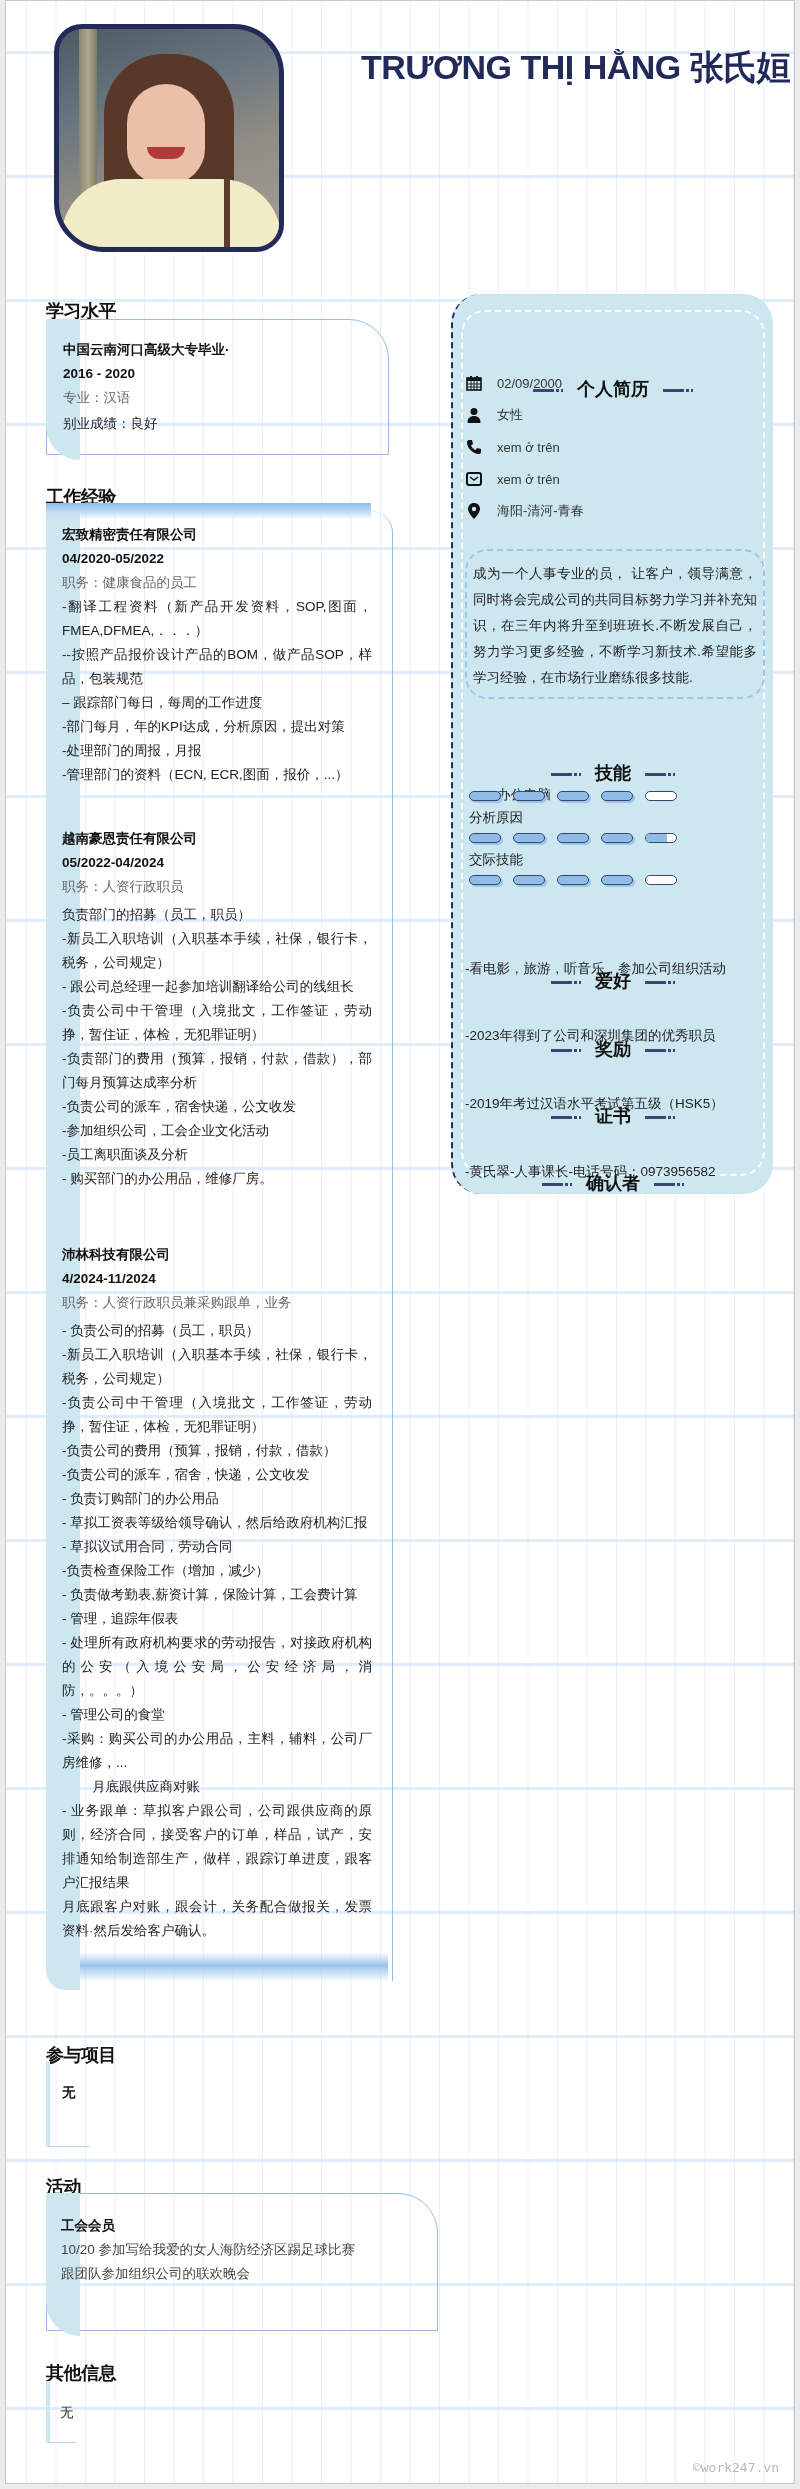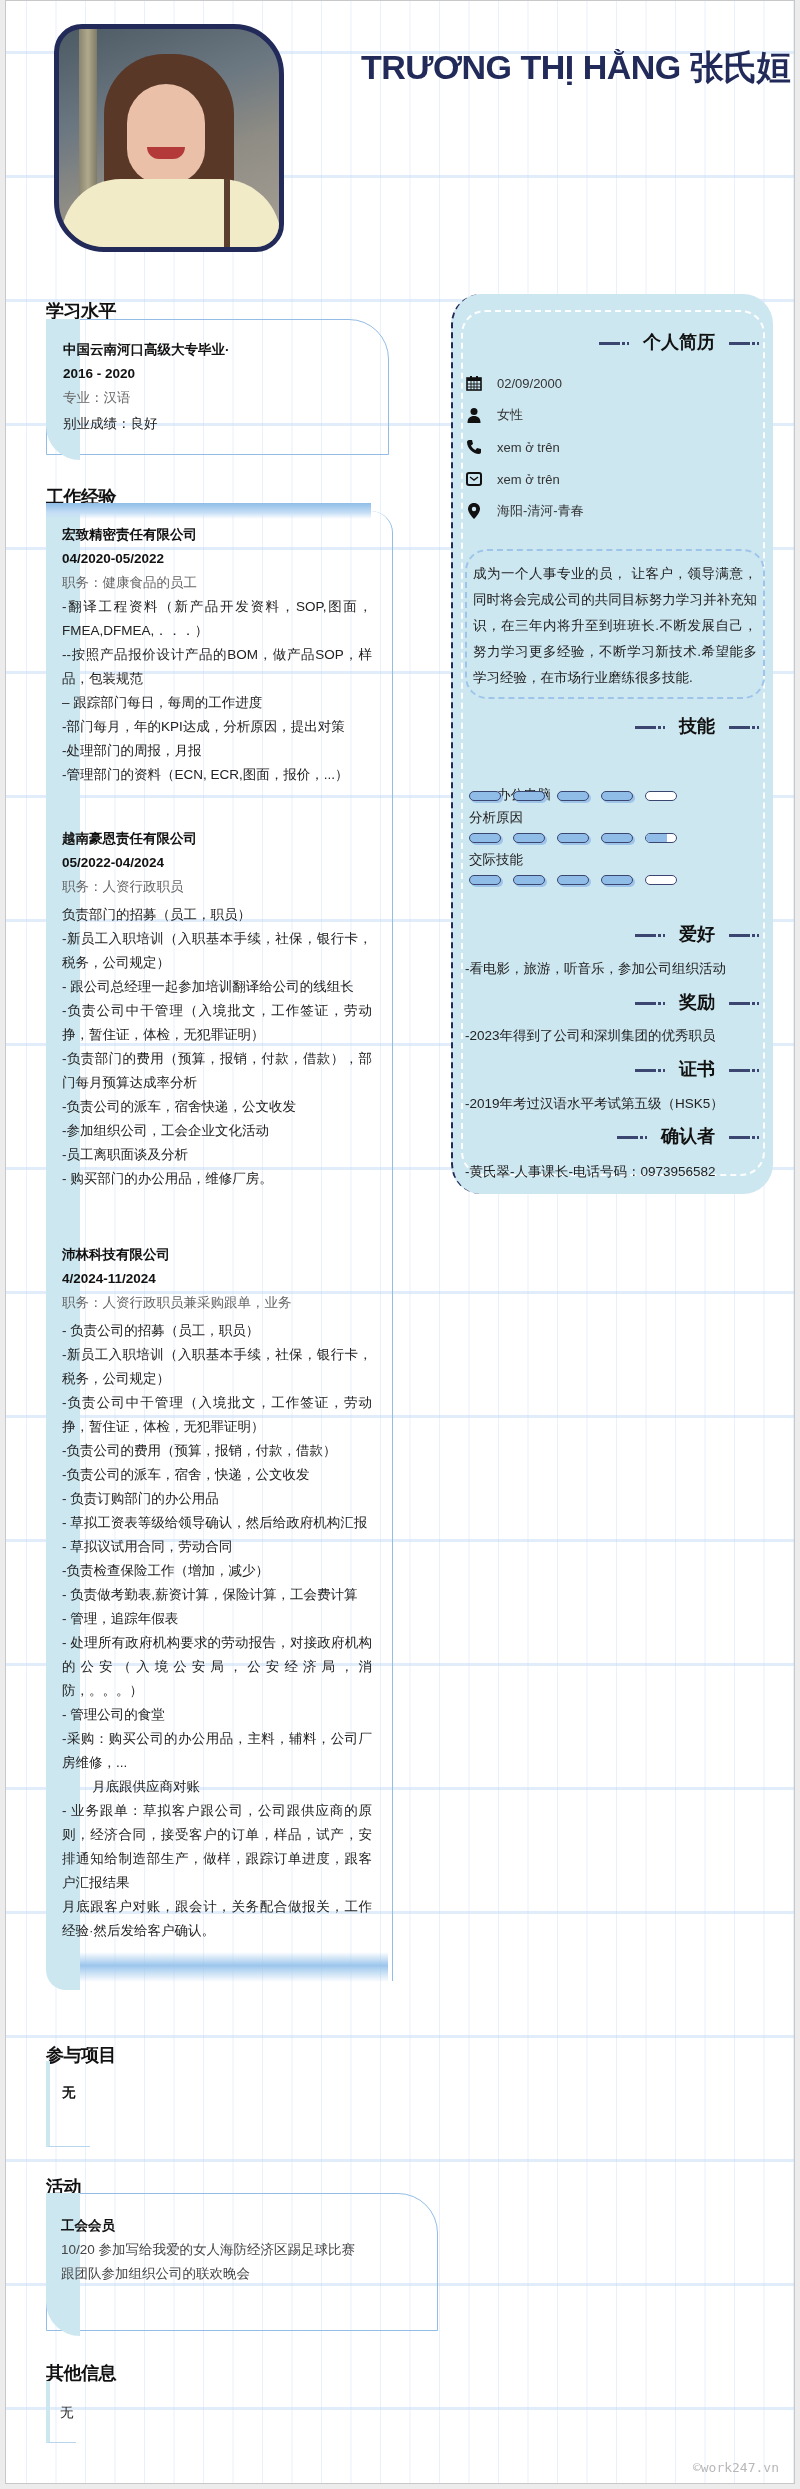--- a/index.html
+++ b/index.html
@@ -83,21 +83,21 @@
   .rpanel {
     position: absolute; left: 445px; top: 293px; width: 322px; height: 900px;
     background: #cde7f0; border-radius: 30px;
     border-left: 2px dashed #222a5a;
   }
   .rpanel .inner {
     position: absolute; left: 8px; top: 16px; right: 8px; bottom: 18px;
     border: 2px dashed rgba(255,255,255,0.95); border-radius: 24px;
   }
   .r-head {
-    position: absolute; left: 0; width: 100%; text-align: right; font-size: 18px; font-weight: bold; color: #111;
+    position: absolute; left: 0; width: 100%; text-align: center; font-size: 18px; font-weight: bold; color: #111; margin-top: 47px;
   }
   .r-head .dash { display: inline-block; width: 30px; height: 3px; vertical-align: middle; margin: 0 14px;
     background: linear-gradient(90deg, #222a5a 0 70%, transparent 70% 78%, #222a5a 78% 86%, transparent 86% 92%, #222a5a 92%); opacity: 0.85; }
   .info-row { position: absolute; left: 12px; display: flex; align-items: center; font-size: 13px; color: #333; }
   .info-row .ic { width: 18px; height: 18px; margin-right: 14px; display: inline-flex; align-items: center; justify-content: center; }
   .obj {
     position: absolute; left: 12px; top: 255px; width: 300px; height: 150px;
     border: 2px dashed #9ec4ea; border-radius: 22px; padding: 10px 6px;
     font-size: 13.5px; line-height: 26px; color: #222; text-align: justify;
   }
@@ -178,21 +178,21 @@
         <div class="t">- 草拟工资表等级给领导确认，然后给政府机构汇报</div>
         <div class="t">- 草拟议试用合同，劳动合同</div>
         <div class="t">-负责检查保险工作（增加，减少）</div>
         <div class="t">- 负责做考勤表,薪资计算，保险计算，工会费计算</div>
         <div class="t">- 管理，追踪年假表</div>
         <div class="t">- 处理所有政府机构要求的劳动报告，对接政府机构的公安（入境公安局，公安经济局，消防，。。。）</div>
         <div class="t">- 管理公司的食堂</div>
         <div class="t">-采购：购买公司的办公用品，主料，辅料，公司厂房维修，...</div>
         <div class="t" style="white-space:pre;">        月底跟供应商对账</div>
         <div class="t">- 业务跟单：草拟客户跟公司，公司跟供应商的原则，经济合同，接受客户的订单，样品，试产，安排通知给制造部生产，做样，跟踪订单进度，跟客户汇报结果</div>
-        <div class="t">月底跟客户对账，跟会计，关务配合做报关，工作经验·然后发给客户确认。</div>
+        <div class="t">月底跟客户对账，跟会计，关务配合做报关，发票资料·然后发给客户确认。</div>
       </div>
     </div>
   </div>
 
   <div class="sec-title" style="top:2042px;">参与项目</div>
   <div class="small-card" style="top:2060px; width:44px; height:86px;">
     <div class="b" style="position:absolute; left:12px; top:20px;">无</div>
   </div>
 
   <div class="sec-title" style="top:2174px;">活动</div>

